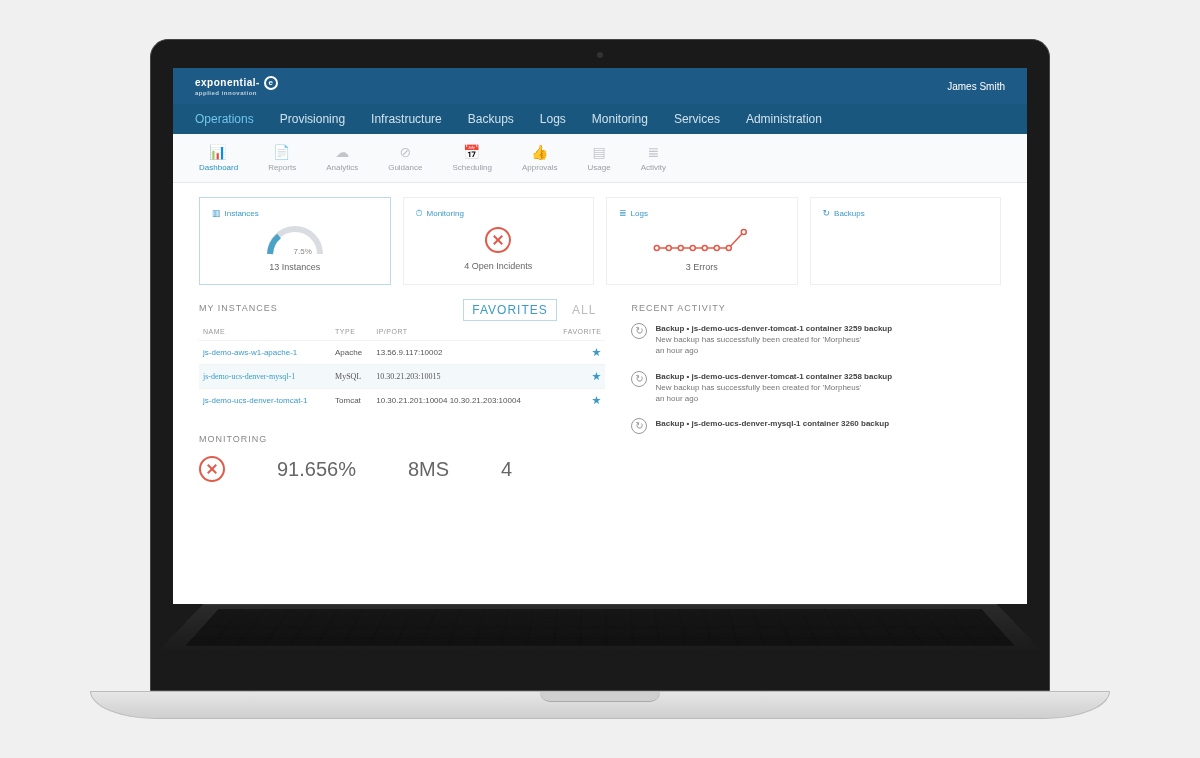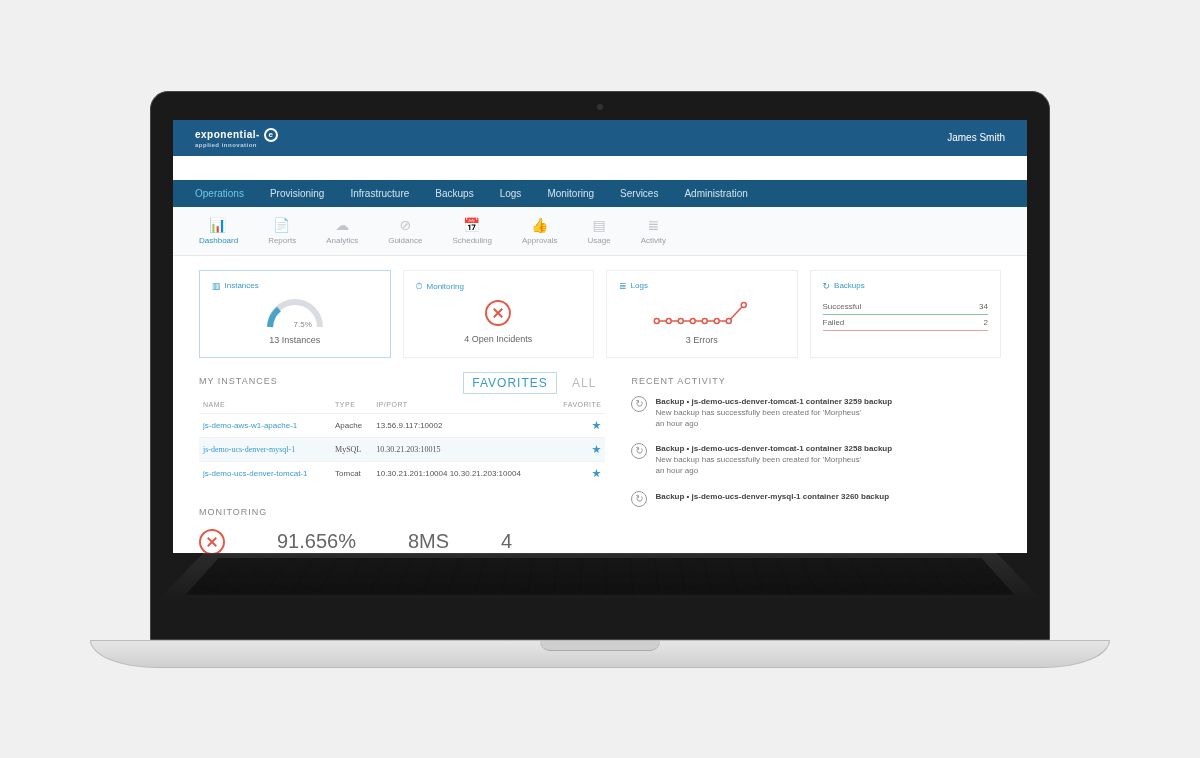--- a/index.html
+++ b/index.html
@@ -56,21 +56,21 @@
   content:"";
   position:absolute; inset: 6px 20px 6px 20px;
   background:
     repeating-linear-gradient(90deg, #333 0 22px, #222 22px 24px),
     repeating-linear-gradient(#333 0 14px, #222 14px 16px);
   background-blend-mode: multiply;
   opacity: .6;
 }
 .screen {
   background: #fff;
-  height: 433px;
+  height: 536px;
   overflow: hidden;
   font-size: 9px;
   color: #555;
 }
 
 .topbar {
   background: #1e5a86;
   color: #fff;
   display: flex;
   align-items: center;
@@ -82,22 +82,21 @@
 .logo small { font-size: 6px; opacity:.7; display:block; line-height:1; }
 .logo-mark {
   display:inline-block;width:14px;height:14px;border:2px solid #fff;border-radius:50%;
   vertical-align:middle;margin-left:4px;font-size:8px;line-height:10px;text-align:center;
 }
 .mainnav {
   background: #19577f;
   display: flex;
   gap: 26px;
   padding: 8px 22px;
-  font-size: 10px;
-  margin-top: 24px;
+  font-size: 12px;
 }
 .mainnav a { color: #cfe1ec; text-decoration: none; }
 .mainnav a.active { color: #6ec6e8; }
 .subnav {
   background: #f9fafb;
   border-bottom: 1px solid #e8e8e8;
   display: flex;
   gap: 30px;
   padding: 10px 26px;
   font-size: 8px;
@@ -278,30 +277,20 @@
               </div>
               <div>3 Errors</div>
             </div>
           </div>
 
           <div class="card">
             <div class="card-title">
                 <span class="ci">↻</span>
                 <span>Backups</span>
               </div>
-            <div class="card-body" style="text-align:left">
-              <div class="backup-row s">
-                <span>Successful</span>
-                <span>34</span>
-              </div>
-              <div class="backup-row f">
-                <span>Failed</span>
-                <span>2</span>
-              </div>
-            </div>
           </div>
 
         </div>
 
         <div class="columns">
 
           <div class="col-left">
             <h4 class="section">
               <span>MY INSTANCES</span>
               <span class="tabs">

